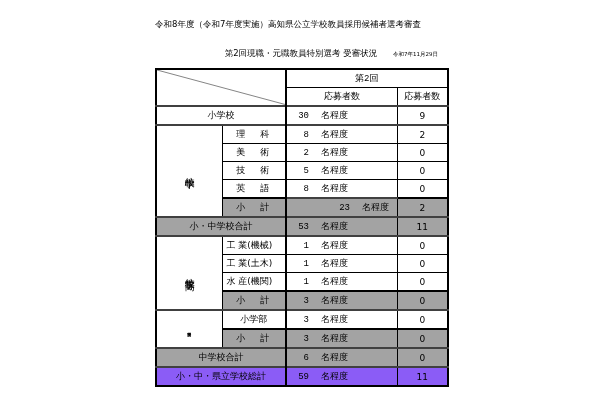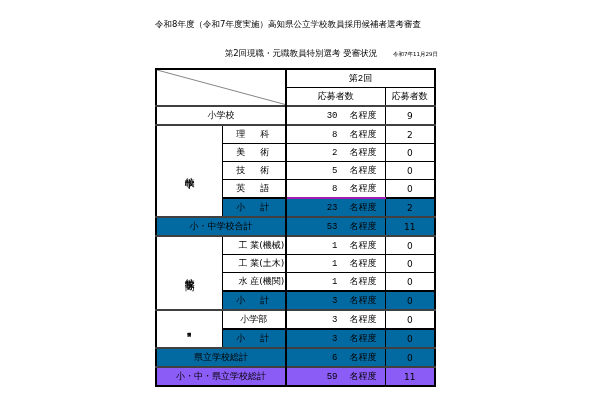--- a/index.html
+++ b/index.html
@@ -10,28 +10,28 @@
   .title.l2 { top:48px;padding-left:13px; }
   .date { position:absolute; top:51px; left:393px; font-size:5.5px; }
   table { position:absolute; left:155px; top:68px; border-collapse:collapse; table-layout:fixed;
           border:2px solid #000; }
   td { border:1px solid #000; padding:0; height:17px; font-size:9px; text-align:center; vertical-align:middle; overflow:hidden; white-space:nowrap; }
   td.thick-l { border-left:2px solid #000;font-family:Liberation Mono, monospace; }
   tr.thick-top td { border-top:2px solid #404040; }
   .c1 { width:66px; } .c2 { width:64px; } .c3 { width:99px; } .c4 { width:50px; }
   .diag { position:relative; }
   .diag svg { position:absolute; left:0; top:0; }
-  .num { display:flex; justify-content:flex-end; align-items:center; padding-right:8px; }
+  .num { display:flex; justify-content:flex-start; align-items:center; padding-right:8px; }
   .num .n { width:22px; text-align:right; margin-right:12px; }
-  .yellow-light { background:#0369a1; }
+  .yellow-light { background:#a3a3a3; }
   .yellow-bright { background:#8b5cf6; }
   .vert { writing-mode:vertical-rl; text-orientation:upright; font-size:10px; letter-spacing:-1px; margin:auto; }
   .vert-small { writing-mode:vertical-rl; text-orientation:upright; font-size:4px; line-height:5px; margin:auto; }
   .subj { letter-spacing:6px; padding-left:4px; }
-  .subj2 { text-align:left; padding-left:16px; }
+  .subj2 { text-align:left; padding-left:4px; }
 </style>
 </head>
 <body>
 
 <div class="title l1">令和8年度（令和7年度実施）高知県公立学校教員採用候補者選考審査</div>
 <div class="title l2">第2回現職・元職教員特別選考 受審状況</div>
 <div class="date">令和7年11月29日</div>
 
 <table>
   <colgroup>
@@ -103,21 +103,21 @@
     <td class="thick-l">
           <div class="num">
             <span class="n">8</span>
             <span>名程度</span>
           </div>
         </td>
     <td>0</td>
   </tr>
   <tr class="yellow-light" style="border-top:2px solid #000;">
     <td class="subj yellow-light" style="border-top:2px solid #000;">小 計</td>
-    <td class="thick-l yellow-light" style="border-top:2px solid #a21caf;">
+    <td class="thick-l yellow-light" style="border-top:2px solid #404040;padding-left:41px;">
           <div class="num">
             <span class="n">23</span>
             <span>名程度</span>
           </div>
         </td>
     <td class="yellow-light" style="border-top:2px solid #000;">2</td>
   </tr>
 
   <tr class="thick-top yellow-light">
     <td colspan="2" class="yellow-light">小・中学校合計</td>
@@ -192,21 +192,21 @@
     <td class="thick-l yellow-light" style="border-top:2px solid #000;">
           <div class="num">
             <span class="n">3</span>
             <span>名程度</span>
           </div>
         </td>
     <td class="yellow-light" style="border-top:2px solid #000;">0</td>
   </tr>
 
   <tr class="thick-top">
-    <td colspan="2" class="yellow-light">県立学校総計</td>
+    <td colspan="2" class="yellow-light">中学校合計</td>
     <td class="thick-l yellow-light">
           <div class="num">
             <span class="n">6</span>
             <span>名程度</span>
           </div>
         </td>
     <td class="yellow-light">0</td>
   </tr>
 
   <tr class="thick-top">

